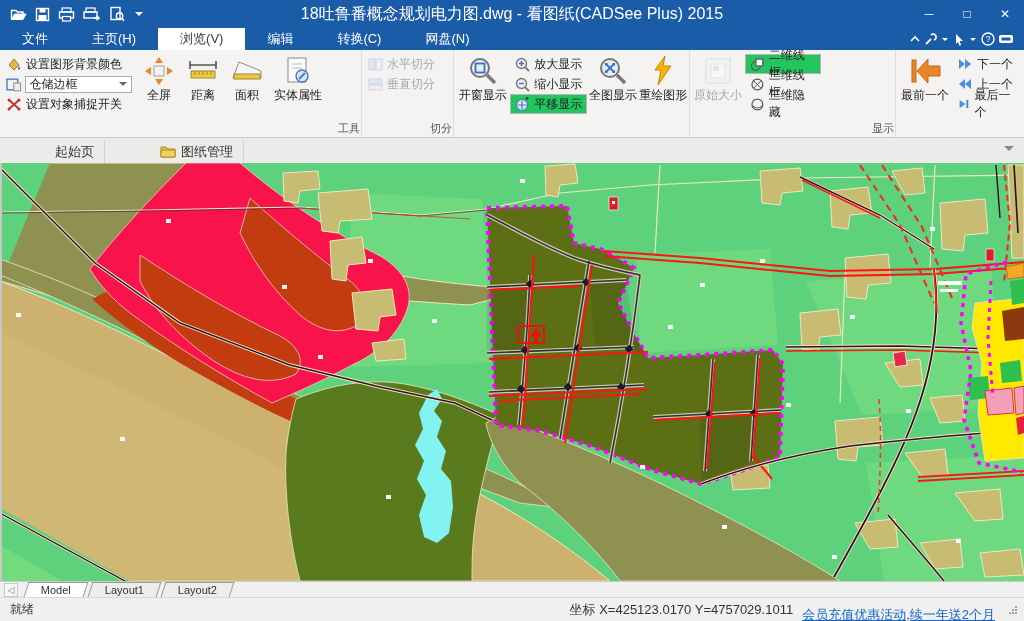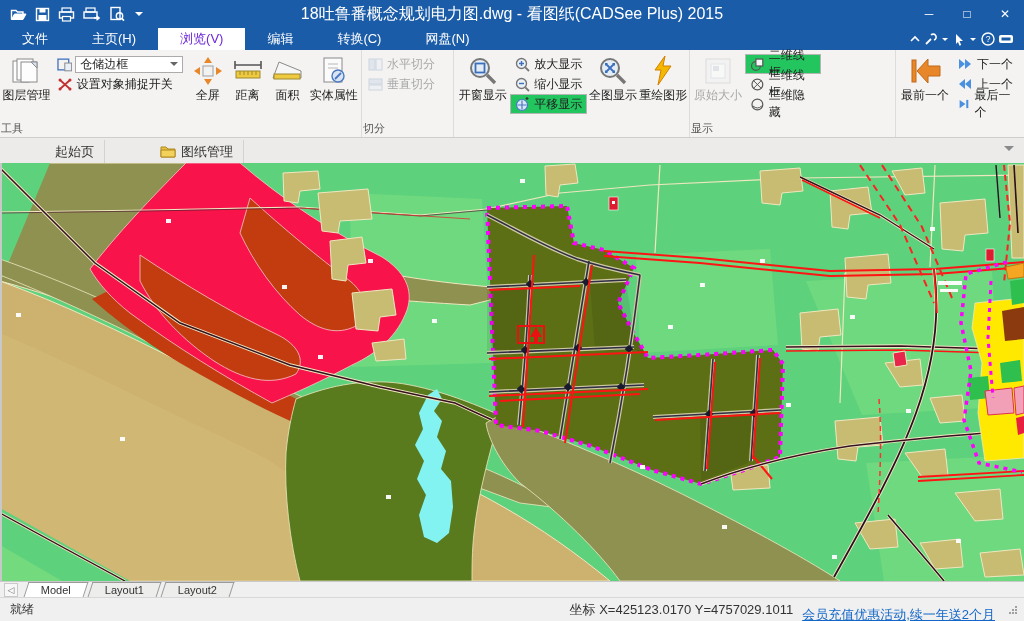--- a/index.html
+++ b/index.html
@@ -11,30 +11,30 @@
   .qat{display:flex;gap:8px;padding:0 10px;align-items:center;z-index:2;}
   .qat svg{display:block;}
   .qat-caret{width:0;height:0;border-left:4px solid transparent;border-right:4px solid transparent;border-top:4px solid #fff;margin-left:2px;}
   .title{position:absolute;left:0;right:0;text-align:center;font-size:16px;pointer-events:none;}
   .wincontrols{margin-left:auto;display:flex;z-index:2;}
   .winbtn{width:38px;height:28px;display:flex;align-items:center;justify-content:center;font-size:12px;}
 
   
   .menubar{height:22px;background:#1B5CA8;display:flex;color:#fff;font-size:13px;align-items:stretch;}
   .menuitem{padding:0 22px;display:flex;align-items:center;}
-  .menuitem.active{background:#fff;color:#6d28d9;}
+  .menuitem.active{background:#fff;color:#404040;}
   .menuright{margin-left:auto;display:flex;align-items:center;gap:3px;padding-right:10px;}
   .mr-ic{display:flex;align-items:center;}
   .mr-caret{width:0;height:0;border-left:3px solid transparent;border-right:3px solid transparent;border-top:3px solid #fff;margin:0 2px;}
 
   
   .ribbon{height:88px;background:#F4F3F2;border-bottom:1px solid #CFCECD;display:flex;}
   .rgroup{display:flex;flex-direction:column;border-right:1px solid #DDDCDB;padding:1px 1px 0;}
   .rgroup-content{flex:1;display:flex;align-items:flex-start;}
-  .rgroup-label{height:16px;text-align:left;font-size:11px;color:#555;}
+  .rgroup-label{height:16px;text-align:right;font-size:11px;color:#555;}
   .bigbtn{width:52px;display:flex;flex-direction:column;align-items:center;font-size:12px;color:#222;padding-top:2px;text-align:center;line-height:13px;}
   .bigbtn .ic{height:36px;display:flex;align-items:center;justify-content:center;}
   .bigbtn.disabled{color:#A8A8A8;}
   .bigbtn.disabled .ic{opacity:.45;}
   .smallcol{display:flex;flex-direction:column;padding-top:3px;}
   .smallrow{display:flex;align-items:center;height:20px;font-size:12px;color:#222;gap:4px;padding:0 4px;border:1px solid transparent;}
   .smallrow.hl{background:#22c55e;border:1px solid #B5B5B5;}
   .smallrow.disabled{color:#A8A8A8;}
   .smallrow.disabled svg{opacity:.45;}
   .combo{width:110px;height:17px;border:1px solid #ABABAB;background:#fff;font-size:12px;display:flex;align-items:center;padding:0 4px;justify-content:space-between;color:#222;}
@@ -153,32 +153,28 @@
             <rect x="3.5" y="3.5" width="9" height="3" fill="#1B5CA8"></rect>
           </svg>
         </span>
     </div>
   </div>
 
   <div class="ribbon">
 
     <div class="rgroup" style="width:362px">
       <div class="rgroup-content">
-        <div class="bigbtn" style="width:56px">
-          <span class="ic">
-              <svg width="32" height="32" viewBox="0 0 32 32">
-                <rect x="3" y="6" width="16" height="21" fill="#FDFDFD" stroke="#8A8A8A"></rect>
-                <rect x="7" y="4" width="16" height="21" fill="#FDFDFD" stroke="#8A8A8A"></rect>
-                <rect x="11" y="7" width="16" height="20" fill="#FDFDFD" stroke="#8A8A8A"></rect>
-                <path d="M21 7 L27 7 L27 13 Z" fill="#D8E2F0" stroke="#8A8A8A"></path>
-              </svg>
-            </span>
-          <span>图层管理</span>
-        </div>
         <div class="smallcol" style="width:136px">
+          <div class="smallrow">
+            <svg width="16" height="15" viewBox="0 0 16 15">
+                <path d="M3 8 L8 2 L13 8 L8 13 Z" fill="#E8B44C" stroke="#9A7A28"></path>
+                <path d="M13 9 q2 3 0 4 q-2 -1 0 -4" fill="#3A6FC0"></path>
+              </svg>
+            <span>设置图形背景颜色</span>
+          </div>
           <div class="smallrow" style="gap:3px">
             <svg width="16" height="15" viewBox="0 0 16 15">
                 <rect x="1" y="2" width="11" height="11" fill="none" stroke="#4A78C0" stroke-width="1.4"></rect>
                 <rect x="8" y="6" width="7" height="8" fill="#E8EFF8" stroke="#8A8A8A"></rect>
               </svg>
             <div class="combo">
               <span>仓储边框</span>
               <span class="combo-caret"></span>
             </div>
           </div>

